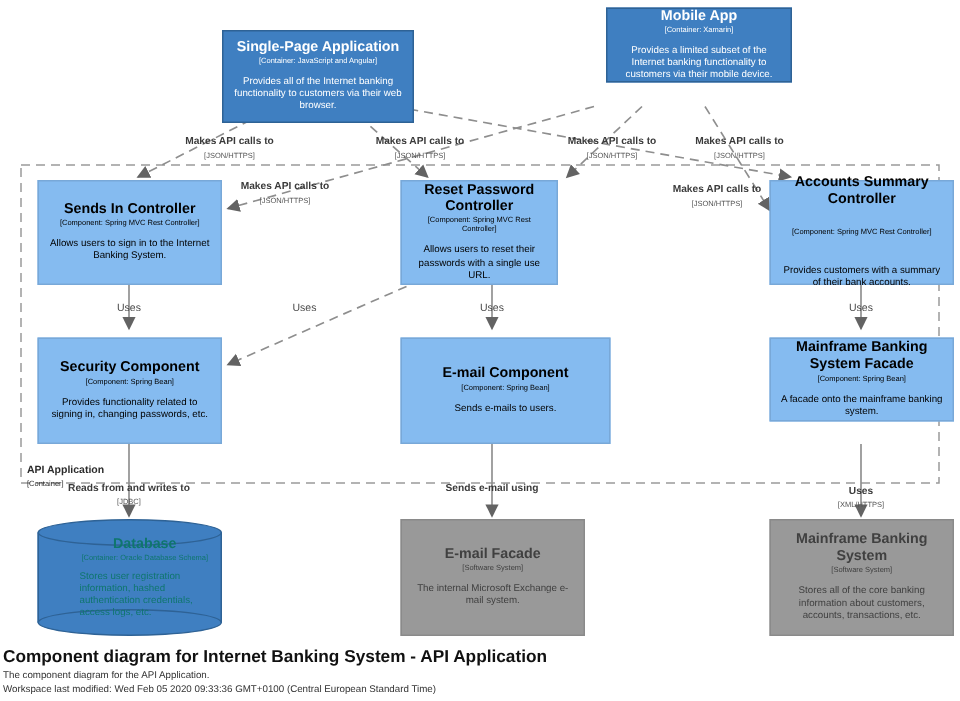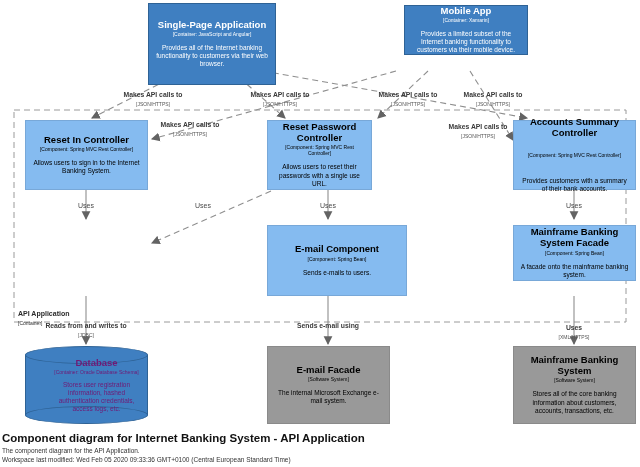--- a/index.html
+++ b/index.html
@@ -14,33 +14,33 @@
   .node{position:absolute;box-sizing:border-box;display:flex;flex-direction:column;
         align-items:center;justify-content:center;text-align:center;padding:4px 6px;}
   .node .title{font-weight:bold;line-height:1.12;}
   .node .tech{font-size:5px;line-height:1.2;margin-top:1px;}
   .node .desc{font-size:6.5px;line-height:1.25;margin-top:7px;}
 
   .container-node{background:#3f7fc1;border:1px solid #2e6295;color:#ffffff;}
   .container-node .title{font-size:9.5px;}
   .component-node{background:#85bbf0;border:1px solid #78a8d8;color:#000000;}
   .component-node .title{font-size:9.5px;}
-  .system-node{background:#999999;border:1px solid #8a8a8a;color:#000000;}
+  .system-node{background:#999999;border:1px solid #8a8a8a;color:#404040;}
   .system-node .title{font-size:9.5px;}
 
   
   .cyl{position:absolute;}
   .cyl .body{position:absolute;left:0;right:0;top:9px;bottom:9px;background:#3f7fc1;
              border-left:1px solid #2e6295;border-right:1px solid #2e6295;}
   .cyl .top{position:absolute;left:0;right:0;top:0;height:18px;border-radius:50%;
             background:#3f7fc1;border:1px solid #2e6295;box-sizing:border-box;}
   .cyl .bot{position:absolute;left:0;right:0;bottom:0;height:18px;border-radius:50%;
             background:#3f7fc1;border:1px solid #2e6295;box-sizing:border-box;}
   .cyl .cyltext{position:absolute;left:0;right:0;top:0;bottom:0;display:flex;flex-direction:column;
-                align-items:center;justify-content:center;text-align:center;color:#701a75;padding:0 8px;margin-left:20px;}
+                align-items:center;justify-content:center;color:#0f766e;padding:0 8px;margin-left:20px;}
   .cyl .cyltext .title{font-weight:bold;font-size:9.5px;}
   .cyl .cyltext .tech{font-size:5px;margin-top:1px;}
   .cyl .cyltext .desc{font-size:6.5px;line-height:1.25;margin-top:6px;}
 
   .edge-label{position:absolute;text-align:center;color:#444;line-height:1.15;}
   .edge-label .el-main{font-size:6.8px;font-weight:bold;color:#3a3a3a;}
   .edge-label .el-tech{font-size:5px;color:#555;display:block;margin-top:1px;}
   .edge-label.plain .el-main{font-weight:normal;color:#4a4a4a;font-size:7px;}
 
   .boundary-label{position:absolute;color:#2b2b2b;}
@@ -85,50 +85,55 @@
 
     <path d="M574,190 L574,219" fill="none" stroke="#8e8e8e" stroke-width="1.1" marker-end="url(#arrw)"></path>
 
     <path d="M86,296 L86,344" fill="none" stroke="#8e8e8e" stroke-width="1.1" marker-end="url(#arrw)"></path>
 
     <path d="M328,296 L328,344" fill="none" stroke="#8e8e8e" stroke-width="1.1" marker-end="url(#arrw)"></path>
 
     <path d="M574,296 L574,344" fill="none" stroke="#8e8e8e" stroke-width="1.1" marker-end="url(#arrw)"></path>
   </svg>
 
-  <div class="node container-node" style="left:148px;top:3px;width:128px;height:82px;">
+  <div class="node container-node" style="left:148px;top:20px;width:128px;height:62px;">
     <div class="title">Single-Page Application</div>
     <div class="tech">[Container: JavaScript and Angular]</div>
     <div class="desc">Provides all of the Internet banking functionality to customers via their web browser.</div>
   </div>
 
   <div class="node container-node" style="left:404px;top:5px;width:124px;height:50px;">
     <div class="title">Mobile App</div>
     <div class="tech">[Container: Xamarin]</div>
     <div class="desc">Provides a limited subset of the Internet banking functionality to customers via their mobile device.</div>
   </div>
 
   <div class="node component-node" style="left:25px;top:120px;width:123px;height:70px;">
-    <div class="title">Reset In Controller</div>
+    <div class="title">Sends In Controller</div>
     <div class="tech">[Component: Spring MVC Rest Controller]</div>
     <div class="desc">Allows users to sign in to the Internet Banking System.</div>
   </div>
 
   <div class="node component-node" style="left:267px;top:120px;width:105px;height:70px;">
     <div class="title">Reset Password Controller</div>
     <div class="tech">[Component: Spring MVC Rest Controller]</div>
     <div class="desc">Allows users to reset their passwords with a single use URL.</div>
   </div>
 
   <div class="node component-node" style="left:513px;top:120px;width:123px;height:70px;gap:12px;">
     <div class="title">Accounts Summary Controller</div>
     <div class="tech">[Component: Spring MVC Rest Controller]</div>
     <div class="desc">Provides customers with a summary of their bank accounts.</div>
   </div>
 
+  <div class="node component-node" style="left:25px;top:225px;width:123px;height:71px;">
+    <div class="title">Security Component</div>
+    <div class="tech">[Component: Spring Bean]</div>
+    <div class="desc">Provides functionality related to signing in, changing passwords, etc.</div>
+  </div>
 
   <div class="node component-node" style="left:267px;top:225px;width:140px;height:71px;">
     <div class="title">E-mail Component</div>
     <div class="tech">[Component: Spring Bean]</div>
     <div class="desc">Sends e-mails to users.</div>
   </div>
 
   <div class="node component-node" style="left:513px;top:225px;width:123px;height:56px;">
     <div class="title">Mainframe Banking System Facade</div>
     <div class="tech">[Component: Spring Bean]</div>

